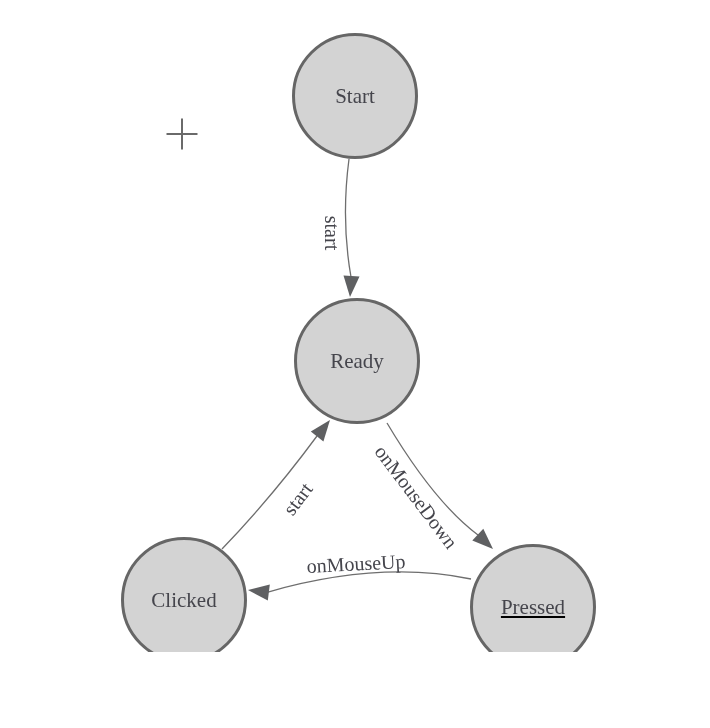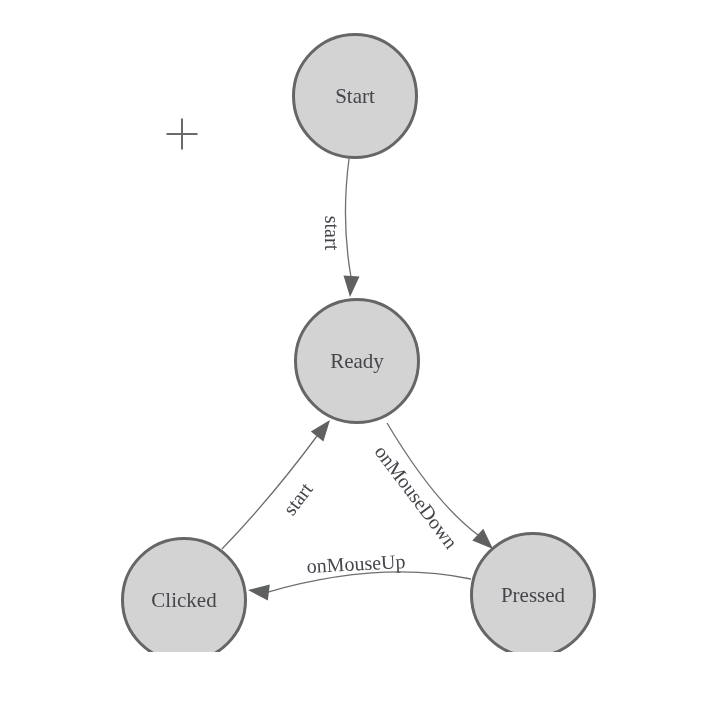--- a/index.html
+++ b/index.html
@@ -97,21 +97,21 @@
   </div>
 
   <div class="node" style="left:294px; top:298px;align-items:center;">
     <span class="node-label">Ready</span>
   </div>
 
   <div class="node" style="left:121px; top:537px;justify-content:center;">
     <span class="node-label">Clicked</span>
   </div>
 
-  <div class="node" style="left:470px; top:532px;">
+  <div class="node" style="left:470px; top:544px;text-decoration:underline;">
     <span class="node-label">Pressed</span>
   </div>
 
   <div class="edge-label" style="left:331px; top:233px; transform: translate(-50%,-50%) rotate(90deg);">start</div>
 
   <div class="edge-label" style="left:416px; top:497px; transform: translate(-50%,-50%) rotate(53deg);">onMouseDown</div>
 
   <div class="edge-label" style="left:356px; top:564px; transform: translate(-50%,-50%) rotate(-3deg);">onMouseUp</div>
 
   <div class="edge-label" style="left:298px; top:499px; transform: translate(-50%,-50%) rotate(-53deg);">start</div>

